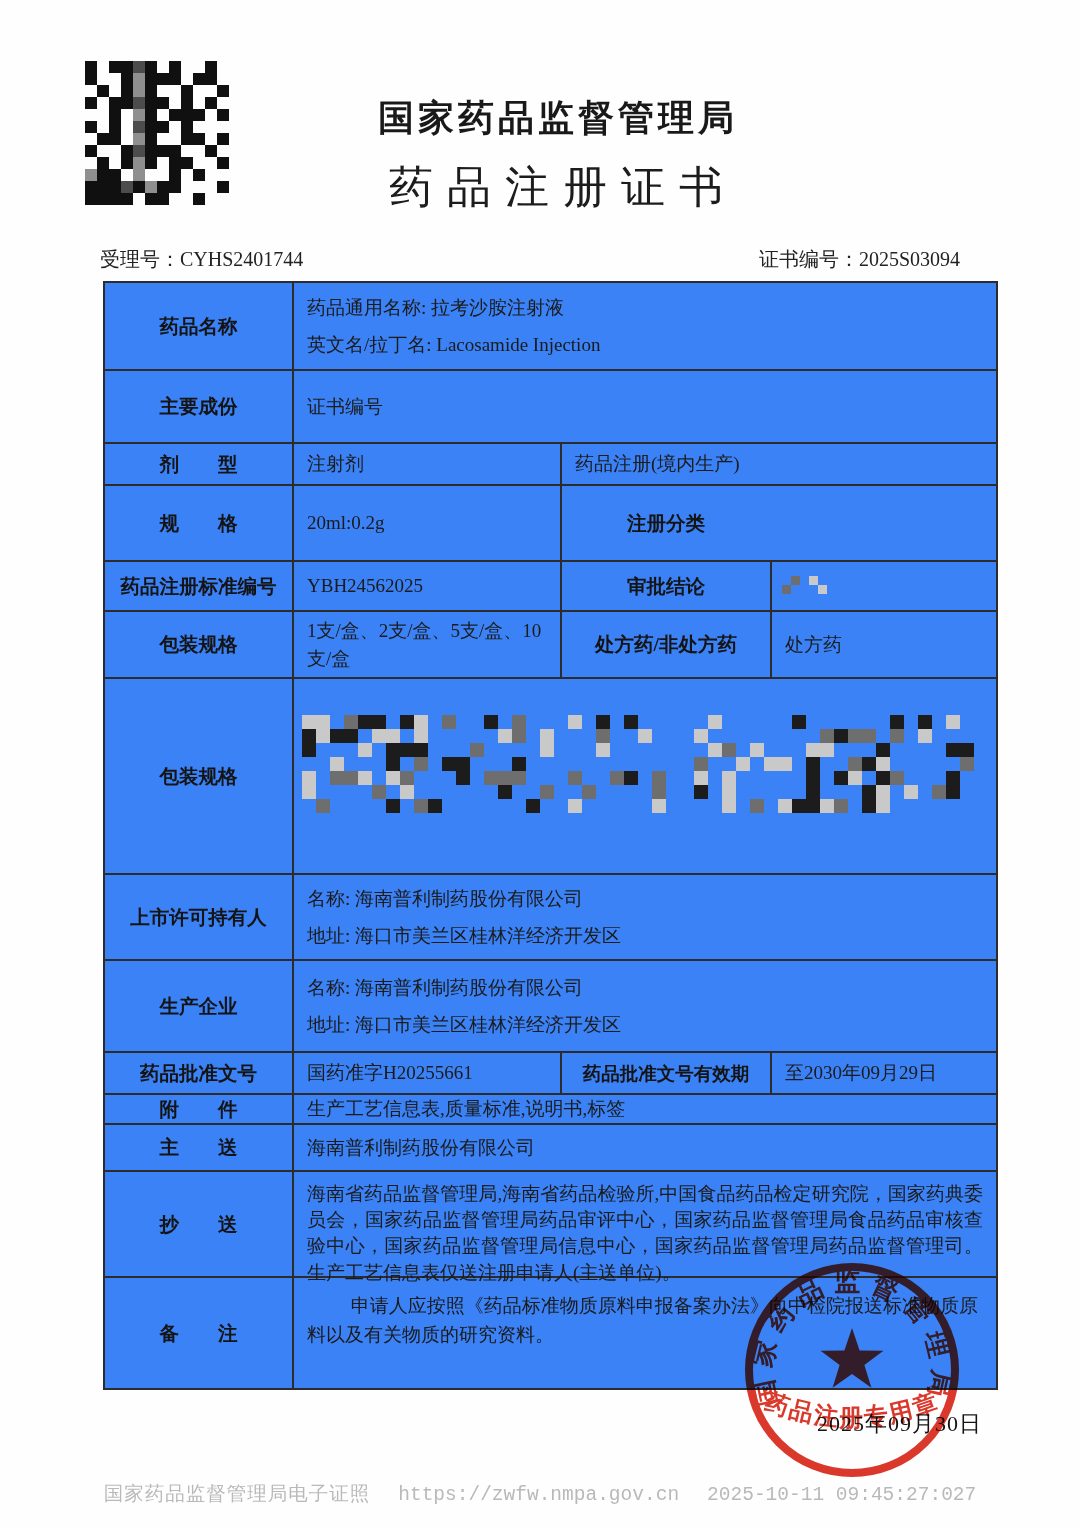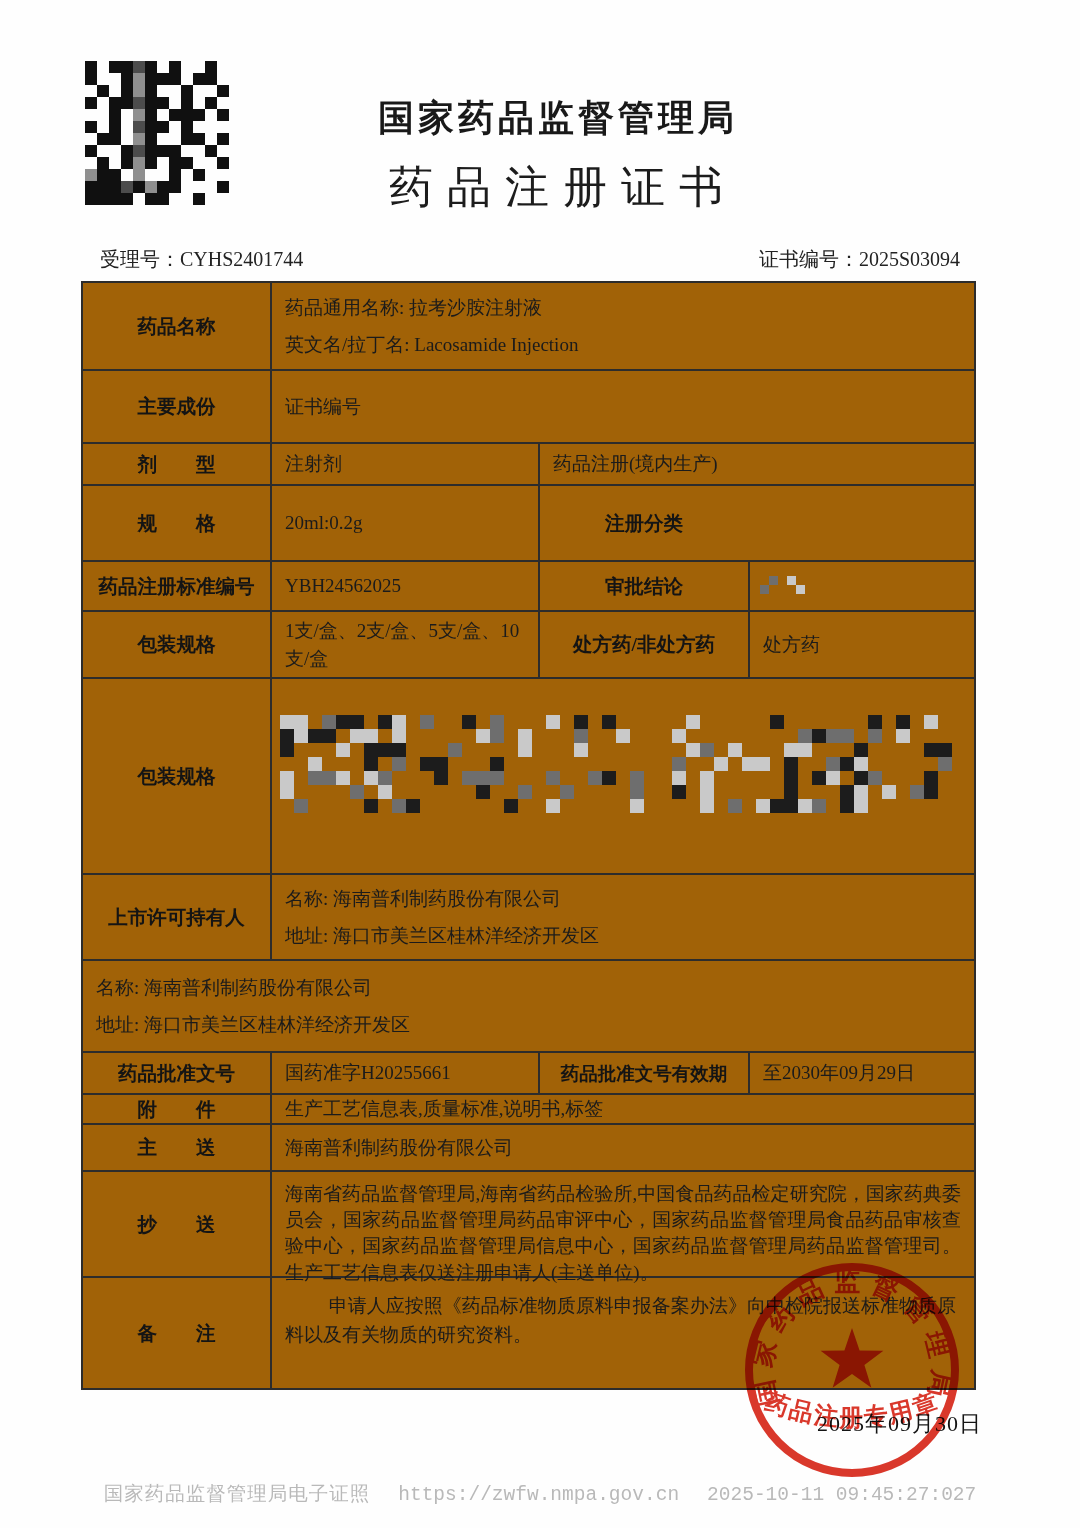--- a/index.html
+++ b/index.html
@@ -30,22 +30,22 @@
     text-align:center; font-size:44px; font-weight:normal;
     letter-spacing:14px; padding-left:46px; color:#1c1c1c;
   }
   .meta-row {
     position:absolute; left:100px; top:246px; width:860px;
     display:flex; justify-content:space-between;
     font-size:20px; color:#222;
   }
   
   .tbl {
-    position:absolute; left:81px; top:281px; width:895px;
-    border:2px solid #2c2c2c; background:#a16207;
+    position:absolute; left:103px; top:281px; width:895px;
+    border:2px solid #2c2c2c; background:#3b82f6;
   }
   .row { display:flex; }
   .row + .row { border-top:2px solid #2c2c2c; }
   .cell { position:relative; height:100%; }
   .cell + .cell { border-left:2px solid #2c2c2c; }
   .row > .cell { display:flex; align-items:center; }
   .c1 { width:187px; }
   .c2 { width:268px; }
   .c3 { width:210px; }
   .c4 { width:230px; flex:1; }
@@ -644,20 +644,21 @@
 
     <div class="row" style="height:86px">
       <div class="cell c1 lbl" style="white-space:nowrap">上市许可持有人</div>
       <div class="cell cv val lines">
         <div>名称: 海南普利制药股份有限公司</div>
         <div>地址: 海口市美兰区桂林洋经济开发区</div>
       </div>
     </div>
 
     <div class="row" style="height:92px">
+      <div class="cell c1 lbl">生产企业</div>
       <div class="cell cv val lines">
         <div>名称: 海南普利制药股份有限公司</div>
         <div>地址: 海口市美兰区桂林洋经济开发区</div>
       </div>
     </div>
 
     <div class="row" style="height:42px">
       <div class="cell c1 lbl">药品批准文号</div>
       <div class="cell c2 val">国药准字H20255661</div>
       <div class="cell c3 lbl" style="font-size:18.5px">药品批准文号有效期</div>

